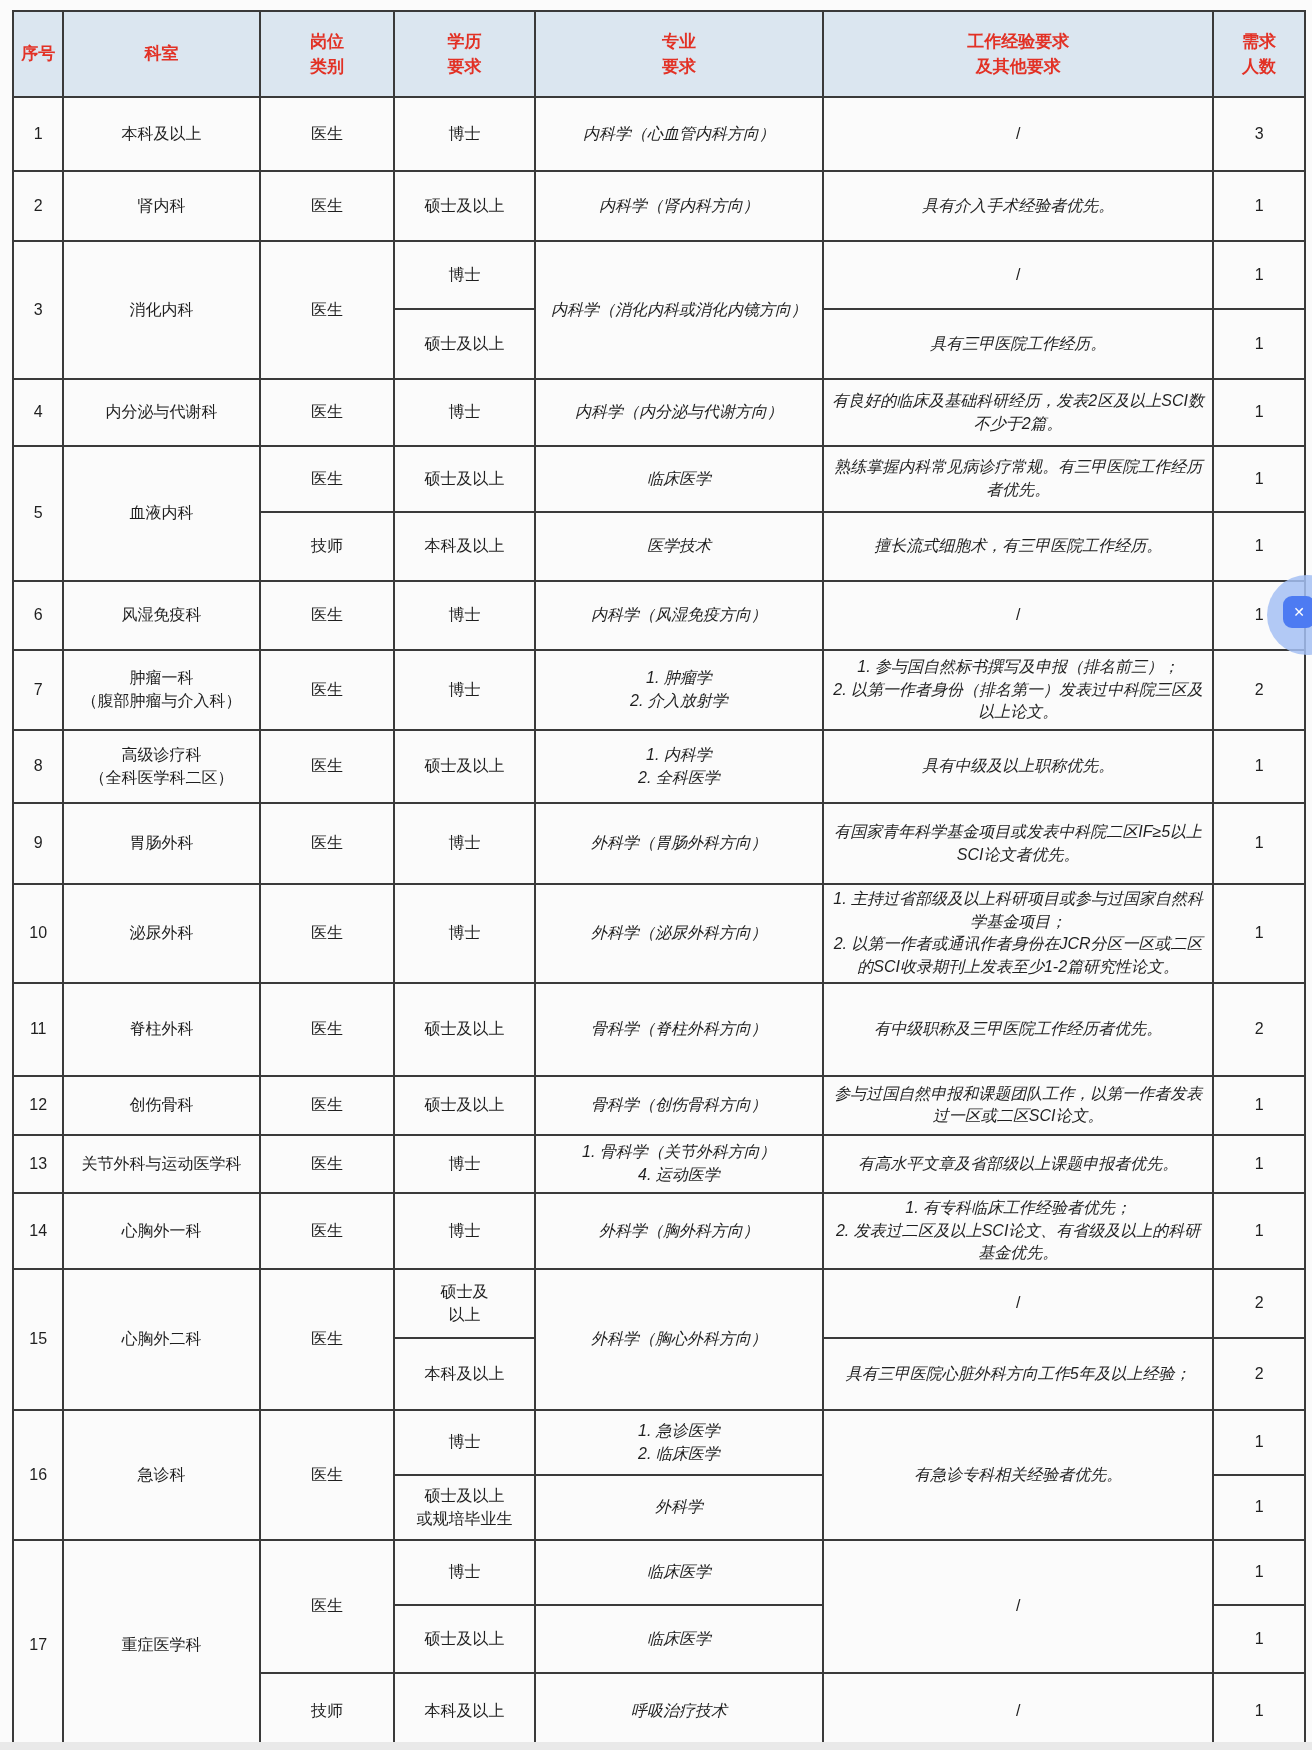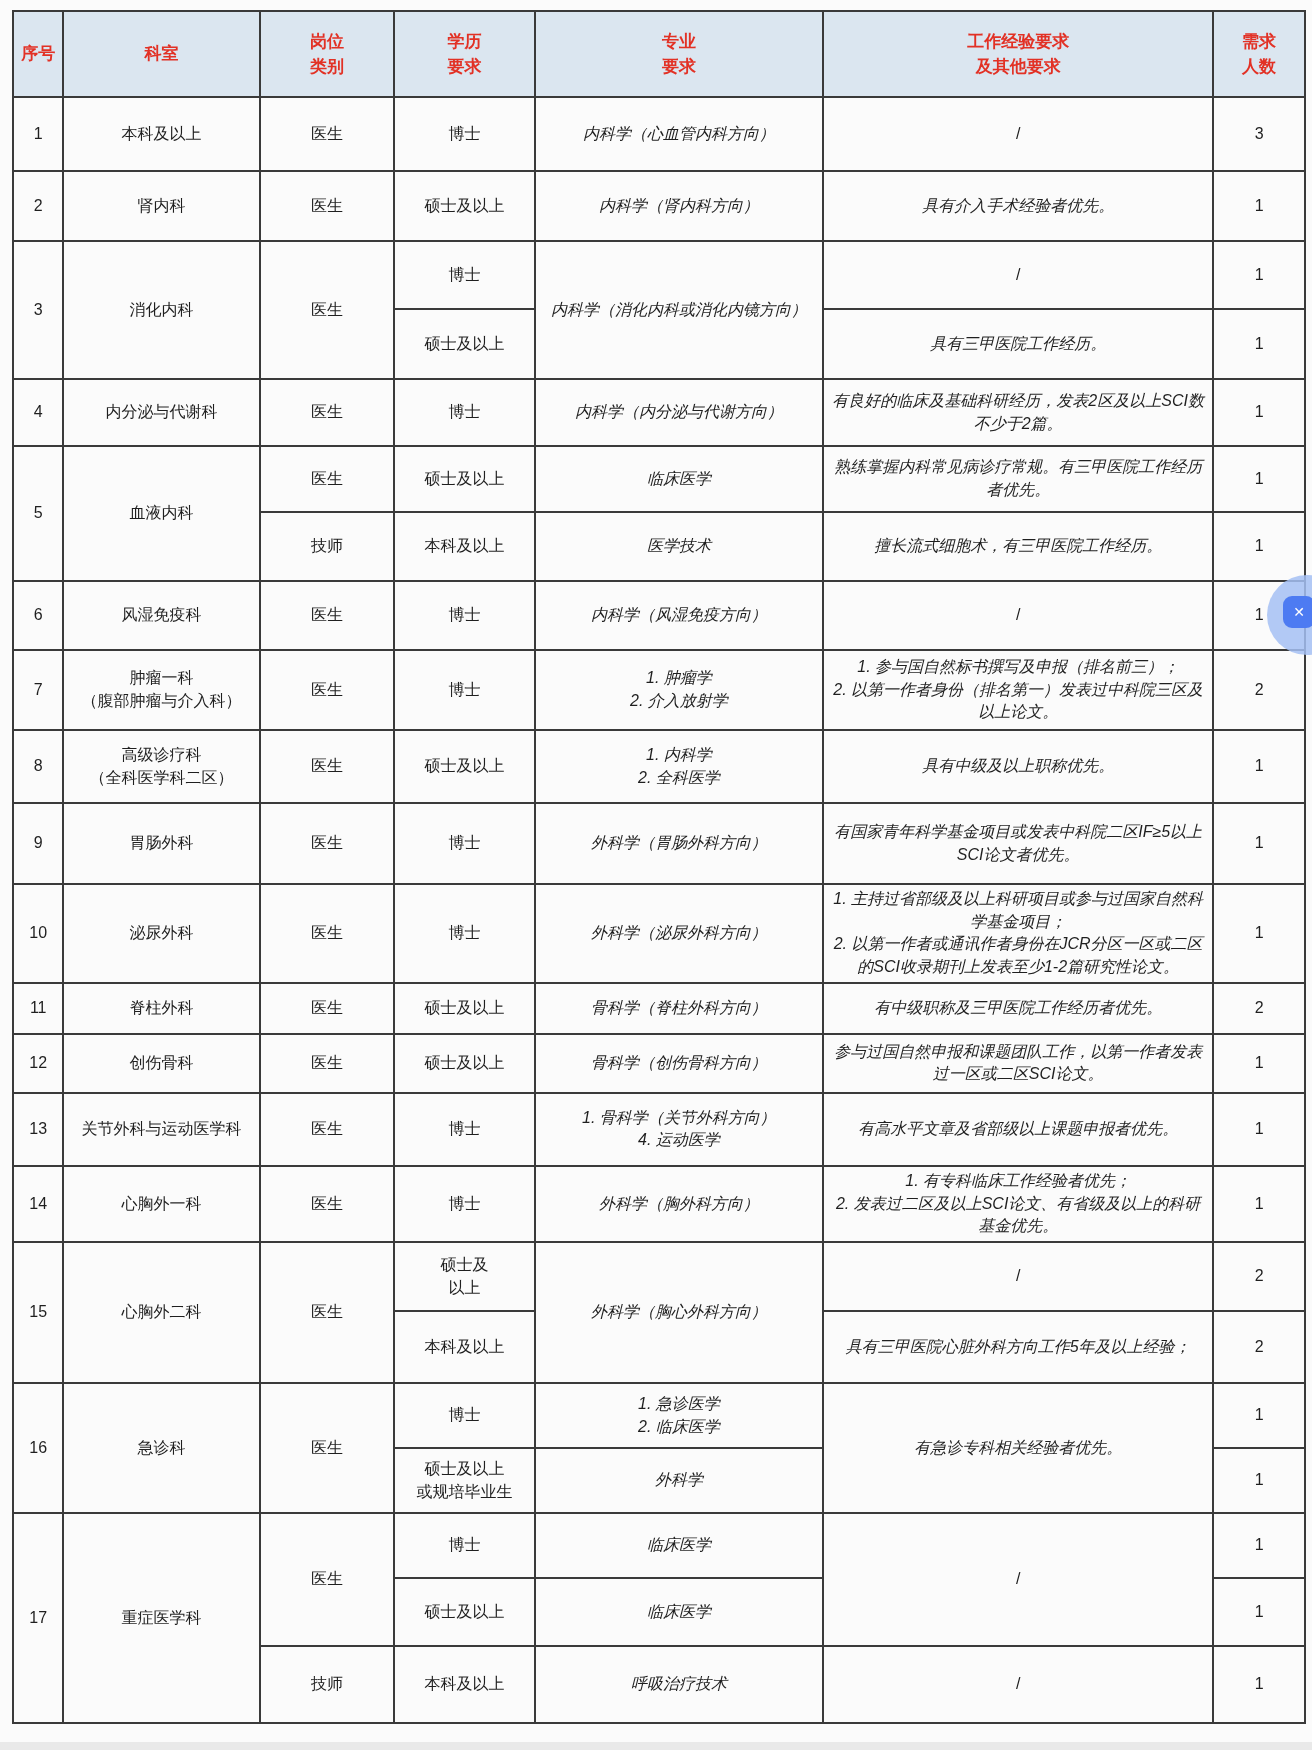--- a/index.html
+++ b/index.html
@@ -219,41 +219,41 @@
       <td>10</td>
       <td>泌尿外科</td>
       <td>医生</td>
       <td>博士</td>
       <td class="tl">外科学（泌尿外科方向）</td>
       <td class="tl">1. 主持过省部级及以上科研项目或参与过国家自然科学基金项目；
 2. 以第一作者或通讯作者身份在JCR分区一区或二区的SCI收录期刊上发表至少1-2篇研究性论文。</td>
       <td>1</td>
     </tr>
 
-    <tr style="height:51px">
+    <tr style="height:93px">
       <td>11</td>
       <td>脊柱外科</td>
       <td>医生</td>
       <td>硕士及以上</td>
       <td class="tl">骨科学（脊柱外科方向）</td>
       <td class="tl">有中级职称及三甲医院工作经历者优先。</td>
       <td>2</td>
     </tr>
 
     <tr style="height:59px">
       <td>12</td>
       <td>创伤骨科</td>
       <td>医生</td>
       <td>硕士及以上</td>
       <td class="tl">骨科学（创伤骨科方向）</td>
       <td class="tl">参与过国自然申报和课题团队工作，以第一作者发表过一区或二区SCI论文。</td>
       <td>1</td>
     </tr>
 
-    <tr style="height:73px">
+    <tr style="height:58px">
       <td>13</td>
       <td>关节外科与运动医学科</td>
       <td>医生</td>
       <td>博士</td>
       <td class="tl">1. 骨科学（关节外科方向）
 4. 运动医学</td>
       <td class="tl">有高水平文章及省部级以上课题申报者优先。</td>
       <td>1</td>
     </tr>
 

